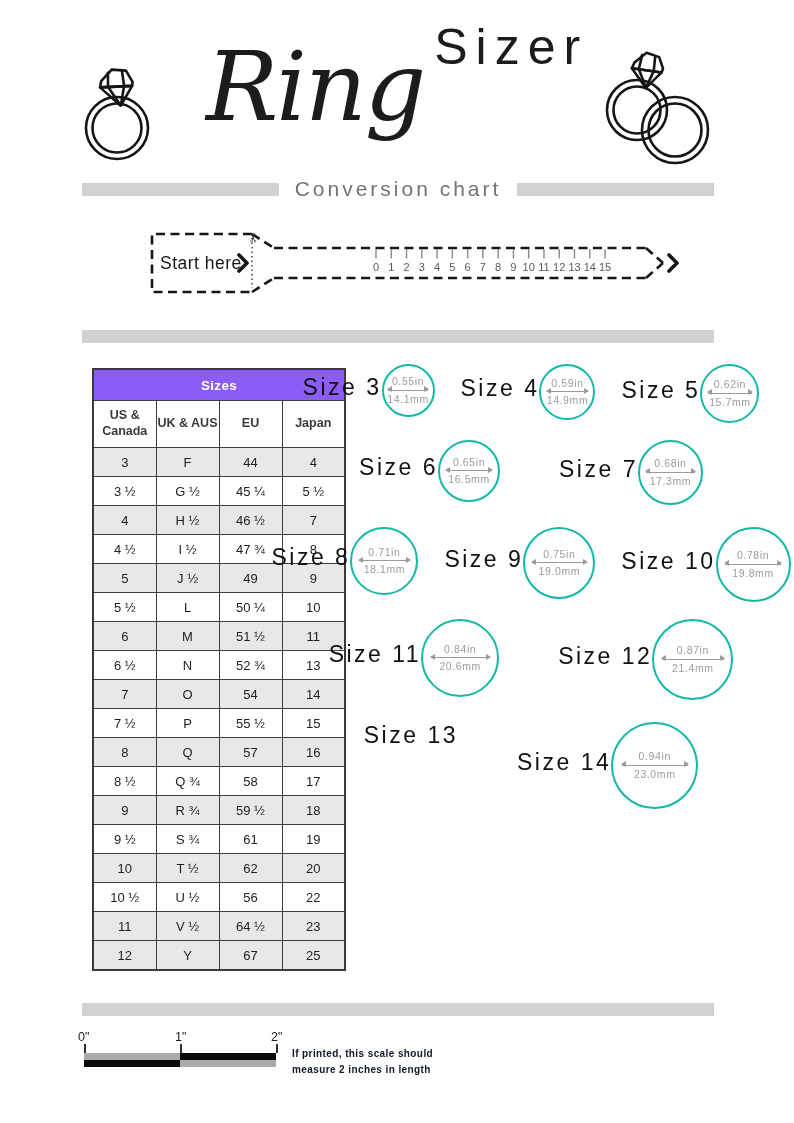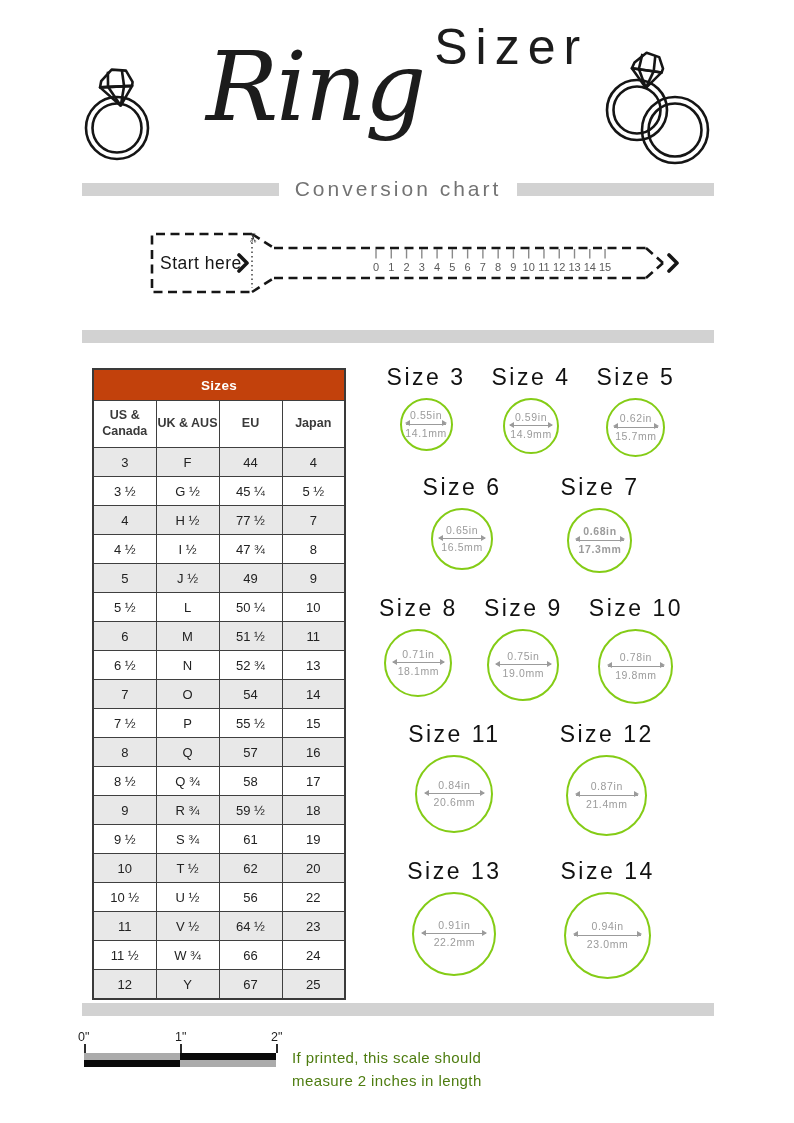--- a/index.html
+++ b/index.html
@@ -28,45 +28,45 @@
   .strip-svg .scis{font-size:13px;fill:#333;}
 
   .divider{position:absolute;left:82px;right:80px;height:13px;background:#d2d2d2;}
   .div-top{top:330px;}
   .div-bottom{top:1003px;}
 
   
   .size-table{position:absolute;left:92px;top:368px;width:254px;border-collapse:collapse;table-layout:fixed;
               text-align:center;font-size:13px;color:#222;border:2px solid #3a3a3a;}
   .size-table th,.size-table td{border:1px solid #3f3f3f;padding:0;}
-  .size-table tr.trow th{background:#c2410c;color:#fff;font-weight:bold;height:30px;font-size:13.5px;letter-spacing:.3px;}
+  .size-table tr.trow th{background:#8b5cf6;color:#fff;font-weight:bold;height:30px;font-size:13.5px;letter-spacing:.3px;}
   .size-table tr.cols th{height:46px;font-weight:bold;font-size:12.5px;color:#3a3a3a;background:#fff;line-height:1.25;}
   .size-table tbody td{height:28px;}
   .size-table tbody tr.alt td{background:#e8e8e8;}
 
   
   .sizes-grid{position:absolute;left:348px;top:364px;width:366px;display:flex;flex-direction:column;}
   .size-row{display:flex;justify-content:center;align-items:flex-start;gap:26px;margin-bottom:17px;}
   .size-row.wide{gap:59px;margin-bottom:22px;}
-  .size-item{display:flex;flex-direction:column;align-items:center;}
+  .size-item{display:flex;flex-direction:row;align-items:center;}
   .size-title{font-size:23px;letter-spacing:2.5px;color:#111;margin-bottom:7px;white-space:nowrap;}
-  .size-circle{border:2px solid #84cc16;border-radius:50%;box-sizing:border-box;
+  .size-circle{border:2px solid #14b8a6;border-radius:50%;box-sizing:border-box;
                display:flex;flex-direction:column;align-items:center;justify-content:center;}
   .dia-in,.dia-mm{font-size:10.5px;color:#9b9b9b;letter-spacing:.6px;line-height:1.25;white-space:nowrap;}
   .dia-arrow{position:relative;height:0;border-top:1.3px solid #9b9b9b;width:80%;margin:1px 0 2px 0;}
   .dia-arrow::before{content:'';position:absolute;left:-1px;top:-4.2px;width:0;height:0;
         border:3.5px solid transparent;border-left:0;border-right:5.5px solid #9b9b9b;}
   .dia-arrow::after{content:'';position:absolute;right:-1px;top:-4.2px;width:0;height:0;
         border:3.5px solid transparent;border-right:0;border-left:5.5px solid #9b9b9b;}
 
   
   .scale-label{position:absolute;font-size:12.5px;color:#1e1e1e;}
   .scale-tick{position:absolute;width:1.5px;height:9px;background:#2c2c2c;}
   .sb{position:absolute;height:7px;width:96px;}
-  .scale-note{position:absolute;left:292px;top:1046px;font-size:15px;color:#4d7c0f;line-height:1.55;letter-spacing:.4px;}
+  .scale-note{position:absolute;left:292px;top:1046px;font-size:10px;color:#0f172a;line-height:1.55;letter-spacing:.4px;font-weight:bold;}
 </style>
 </head>
 <body>
 
 <div class="page">
 
   <svg class="ring-icon-left" width="102" height="106" viewBox="0 0 102 106">
     <g fill="none" stroke="#151515" stroke-width="2.6" stroke-linejoin="round">
       <circle cx="51" cy="68" r="31"></circle>
       <circle cx="51" cy="68" r="24.5"></circle>
@@ -181,21 +181,21 @@
         </tr>
         <tr>
           <td>3 ½</td>
           <td>G ½</td>
           <td>45 ¼</td>
           <td>5 ½</td>
         </tr>
         <tr class="alt">
           <td>4</td>
           <td>H ½</td>
-          <td>77 ½</td>
+          <td>46 ½</td>
           <td>7</td>
         </tr>
         <tr>
           <td>4 ½</td>
           <td>I ½</td>
           <td>47 ¾</td>
           <td>8</td>
         </tr>
         <tr class="alt">
           <td>5</td>
@@ -268,26 +268,20 @@
           <td>U ½</td>
           <td>56</td>
           <td>22</td>
         </tr>
         <tr class="alt">
           <td>11</td>
           <td>V ½</td>
           <td>64 ½</td>
           <td>23</td>
         </tr>
-        <tr>
-          <td>11 ½</td>
-          <td>W ¾</td>
-          <td>66</td>
-          <td>24</td>
-        </tr>
         <tr class="alt">
           <td>12</td>
           <td>Y</td>
           <td>67</td>
           <td>25</td>
         </tr>
       </tbody>
   </table>
 
   <div class="sizes-grid" id="sizes-grid">
@@ -321,21 +315,21 @@
         <div class="size-item">
           <div class="size-title">Size 6</div>
           <div class="size-circle" style="width: 62px; height: 62px;">
             <div class="dia-in">0.65in</div>
             <div class="dia-arrow"></div>
             <div class="dia-mm">16.5mm</div>
           </div>
         </div>
         <div class="size-item">
           <div class="size-title">Size 7</div>
-          <div class="size-circle" style="width: 65px; height: 65px; font-weight: bold;">
+          <div class="size-circle" style="width: 65px; height: 65px;">
             <div class="dia-in">0.68in</div>
             <div class="dia-arrow"></div>
             <div class="dia-mm">17.3mm</div>
           </div>
         </div>
       </div>
       <div class="size-row">
         <div class="size-item">
           <div class="size-title">Size 8</div>
           <div class="size-circle" style="width: 68px; height: 68px;">
@@ -375,25 +369,20 @@
           <div class="size-circle" style="width: 81px; height: 81px;">
             <div class="dia-in">0.87in</div>
             <div class="dia-arrow"></div>
             <div class="dia-mm">21.4mm</div>
           </div>
         </div>
       </div>
       <div class="size-row wide">
         <div class="size-item">
           <div class="size-title">Size 13</div>
-          <div class="size-circle" style="width: 84px; height: 84px;">
-            <div class="dia-in">0.91in</div>
-            <div class="dia-arrow"></div>
-            <div class="dia-mm">22.2mm</div>
-          </div>
         </div>
         <div class="size-item">
           <div class="size-title">Size 14</div>
           <div class="size-circle" style="width: 87px; height: 87px;">
             <div class="dia-in">0.94in</div>
             <div class="dia-arrow"></div>
             <div class="dia-mm">23.0mm</div>
           </div>
         </div>
       </div>

